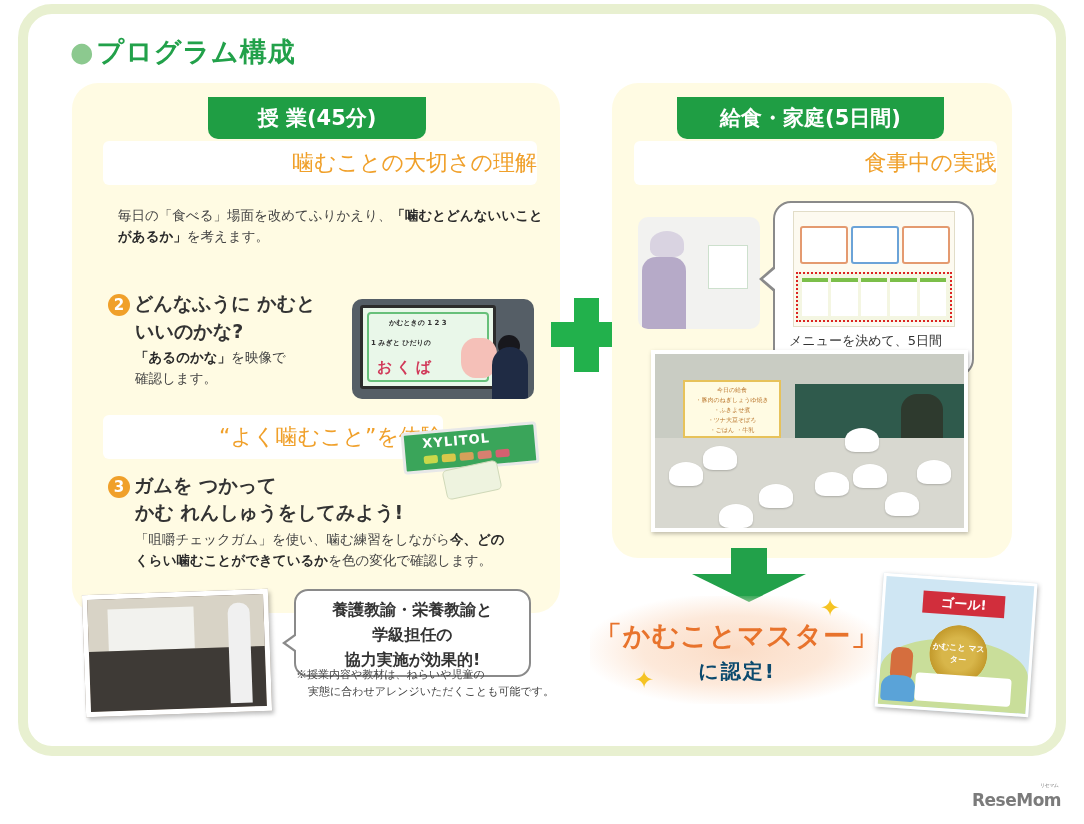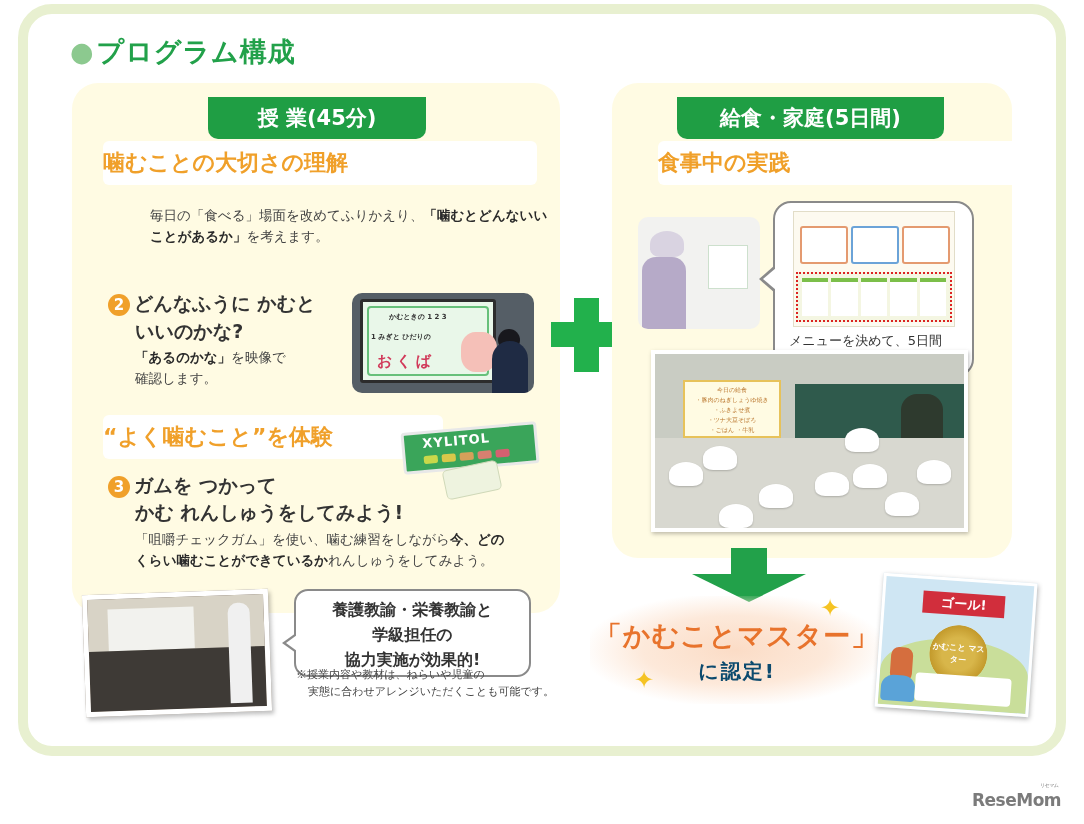--- a/index.html
+++ b/index.html
@@ -26,49 +26,49 @@
     position: absolute; background: #1f9e44; color: #fff; font-weight: bold;
     font-size: 21px; text-align: center; line-height: 42px; height: 42px;
     border-radius: 0 0 10px 10px;
     margin-top: 14px;
   }
   .green-tab.left { left: 208px; top: 83px; width: 218px; }
   .green-tab.right { left: 677px; top: 83px; width: 267px; }
 
   .orange-heading {
     position: absolute; background: #fff; border-radius: 6px; color: #f0a02a;
-    font-weight: bold; font-size: 22px; text-align: left; line-height: 44px; height: 44px;
+    font-weight: normal; font-size: 22px; text-align: right; line-height: 44px; height: 44px;
   }
   .orange-heading.h1 { left: 103px; top: 141px; width: 434px; }
   .orange-heading.h2 { left: 103px; top: 415px; width: 340px; }
-  .orange-heading.h3 { left: 658px; top: 141px; width: 363px; }
+  .orange-heading.h3 { left: 634px; top: 141px; width: 363px; }
 
   .step { position: absolute; }
   .step-num {
     display: inline-block; width: 22px; height: 22px; border-radius: 50%;
     background: #f0a02a; color: #fff; font-weight: bold; font-size: 15px;
     text-align: center; line-height: 22px; vertical-align: middle; margin-right: 4px;
   }
   .step-title { font-size: 19px; font-weight: bold; color: #333; line-height: 27px; }
   .step-desc { font-size: 13.5px; color: #444; line-height: 21px; }
   .step-desc b { font-weight: bold; color: #2a2a2a; }
 
   .step.s1 { left: 108px; top: 202px; width: 440px; }
-  .step.s1 .step-desc { margin-left: 42px; margin-top: 3px; }
+  .step.s1 .step-desc { margin-left: 10px; margin-top: 3px; }
   .step.s2 { left: 108px; top: 289px; width: 240px; }
   .step.s2 .step-title { line-height: 28px; }
   .step.s2 .indent { margin-left: 27px; }
   .step.s2 .step-desc { margin-left: 27px; margin-top: 2px; }
   .step.s3 { left: 108px; top: 472px; width: 450px; }
   .step.s3 .indent { margin-left: 27px; }
   .step.s3 .step-desc { margin-left: 27px; margin-top: 3px; }
 
   
   .tv-photo {
-    position: absolute; left: 352px; top: 293px; width: 182px; height: 100px;
+    position: absolute; left: 352px; top: 299px; width: 182px; height: 100px;
     border-radius: 10px; background: #555e66; overflow: hidden;
   }
   .tv-photo .screen {
     position: absolute; left: 8px; top: 6px; width: 136px; height: 84px;
     background: #e9f7e9; border: 3px solid #2c2c2c; border-radius: 3px;
   }
   .tv-photo .screen .inner { position: absolute; left: 4px; top: 4px; right: 4px; bottom: 4px; border: 2px solid #67c07a; border-radius: 4px; }
   .tv-photo .t1 { position: absolute; left: 26px; top: 10px; font-size: 7px; font-weight: bold; color: #333; }
   .tv-photo .t2 { position: absolute; left: 8px; top: 30px; font-size: 7px; font-weight: bold; color: #333; }
   .tv-photo .t3 { position: absolute; left: 14px; top: 50px; font-size: 15px; font-weight: bold; color: #d13a5a; letter-spacing: 4px; }
@@ -229,21 +229,21 @@
       <span style="background:#d4a05a"></span>
       <span style="background:#d88070"></span>
       <span style="background:#d46070"></span>
   </div>
 </div>
 <div class="gum-piece"></div>
 
 <div class="step s3">
   <div class="step-title"><span class="step-num">3</span><span>ガムを つかって</span></div>
   <div class="step-title indent">かむ れんしゅうをしてみよう!</div>
-  <div class="step-desc"><span>「咀嚼チェックガム」を使い、噛む練習をしながら</span><b>今、どの</b><br><b>くらい噛むことができているか</b><span>れんしゅうをしてみよう。</span></div>
+  <div class="step-desc"><span>「咀嚼チェックガム」を使い、噛む練習をしながら</span><b>今、どの</b><br><b>くらい噛むことができているか</b><span>を色の変化で確認します。</span></div>
 </div>
 
 <div class="photo-class">
   <div class="wall"></div>
   <div class="board"></div>
   <div class="kids"></div>
   <div class="teacher"></div>
 </div>
 
 <div class="bubble">

